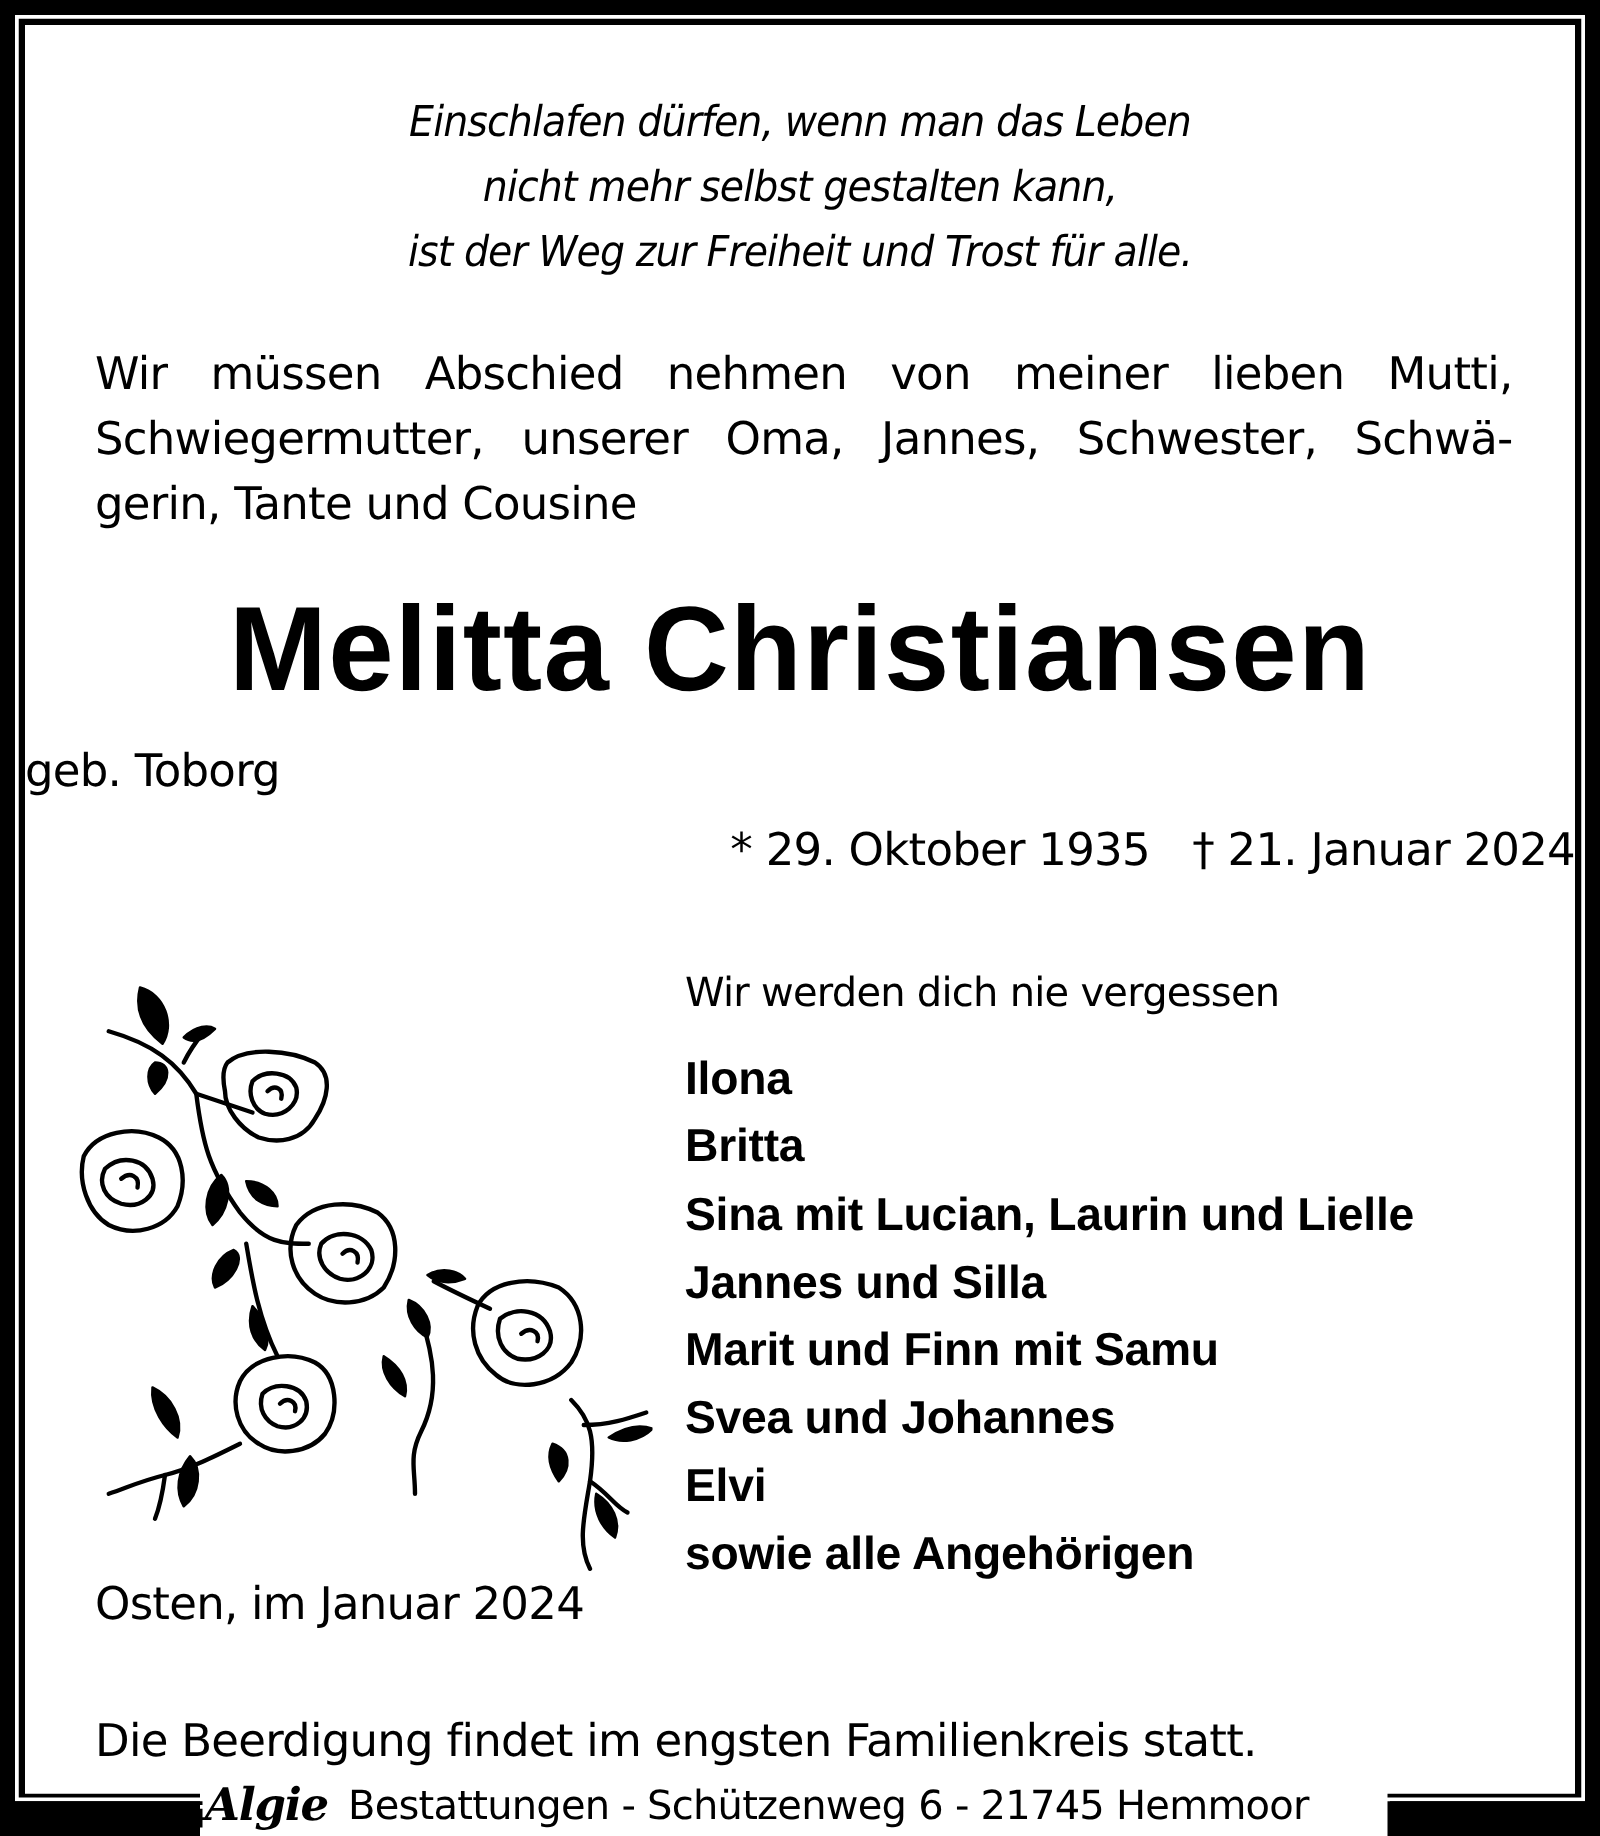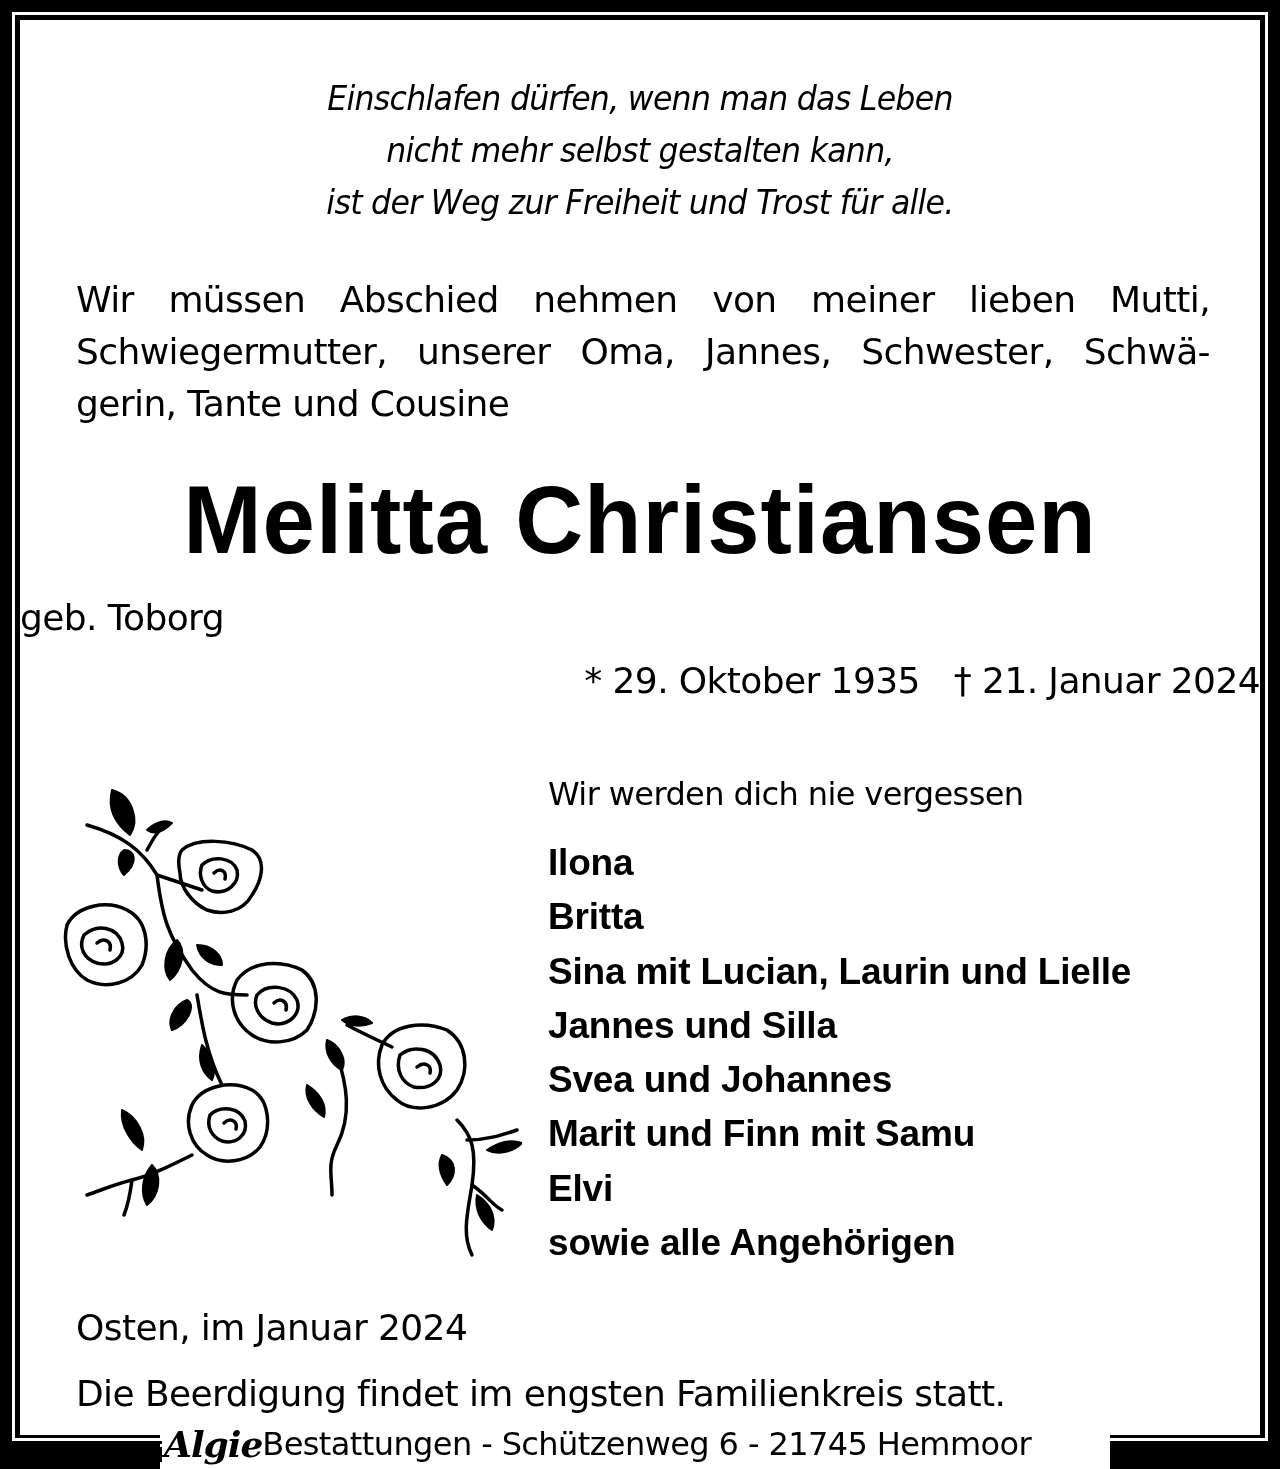--- a/index.html
+++ b/index.html
@@ -34,24 +34,24 @@
   .maiden { position: absolute; left: 0; top: 573px; width: 1240px; text-align: left; font-size: 36px; line-height: 50px; letter-spacing: -0.6px; }
   .dates { position: absolute; left: 0; top: 636px; width: 1240px; text-align: right; font-size: 36px; line-height: 50px; letter-spacing: -0.6px; }
   .dates .sep { display: inline-block; width: 34px; }
 
   .roses { position: absolute; left: 42px; top: 735px; width: 460px; height: 520px; }
 
   .mourners { position: absolute; left: 528px; top: 748px; width: 700px; }
   .mourners .lead { font-size: 32px; line-height: 52px; letter-spacing: -0.6px; margin-bottom: 16px; white-space: nowrap; }
   .mourners .names div { font-family: "Liberation Sans", sans-serif; font-weight: bold; font-size: 37px; line-height: 54.3px; white-space: nowrap; letter-spacing: -0.2px; }
 
-  .place { position: absolute; left: 56px; top: 1282px; font-size: 36px; line-height: 52px; letter-spacing: -0.6px; white-space: nowrap; }
+  .place { position: absolute; left: 56px; top: 1238px; font-size: 36px; line-height: 52px; letter-spacing: -0.6px; white-space: nowrap; }
   .funeral { position: absolute; left: 56px; top: 1348px; font-size: 36px; line-height: 52px; letter-spacing: -0.6px; white-space: nowrap; text-align: right; }
 
-  .credit { position: absolute; left: 164px; top: 1421px; height: 46px; display: flex; align-items: center; gap: 0; white-space: nowrap; }
+  .credit { position: absolute; left: 164px; top: 1421px; height: 46px; display: flex; align-items: center; gap: 16px; white-space: nowrap; }
   .credit .brand { font-family: "DejaVu Serif", serif; font-weight: bold; font-style: italic; font-size: 36px; letter-spacing: -1px; }
   .credit .address { font-size: 32px; letter-spacing: -0.6px; }
 </style>
 </head>
 <body>
 
 <div class="frame-outer"></div>
 <div class="frame-gap"></div>
 <div class="frame-line"></div>
 <div class="frame-inner"></div>
@@ -133,22 +133,22 @@
     </svg>
   </div>
 
   <div class="mourners">
     <div class="lead">Wir werden dich nie vergessen</div>
     <div class="names">
       <div>Ilona</div>
       <div>Britta</div>
       <div>Sina mit Lucian, Laurin und Lielle</div>
       <div>Jannes und Silla</div>
+      <div>Marit und Finn mit Samu</div>
       <div>Svea und Johannes</div>
-      <div>Marit und Finn mit Samu</div>
       <div>Elvi</div>
       <div>sowie alle Angehörigen</div>
     </div>
   </div>
 
   <div class="place">Osten, im Januar 2024</div>
   <div class="funeral">Die Beerdigung findet im engsten Familienkreis statt.</div>
 </div>
 
 <div class="bottom-rule-l">

